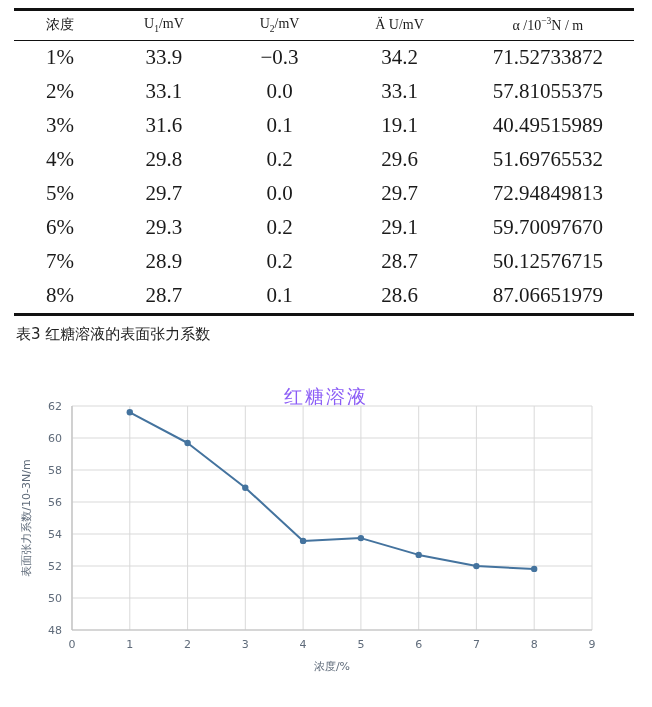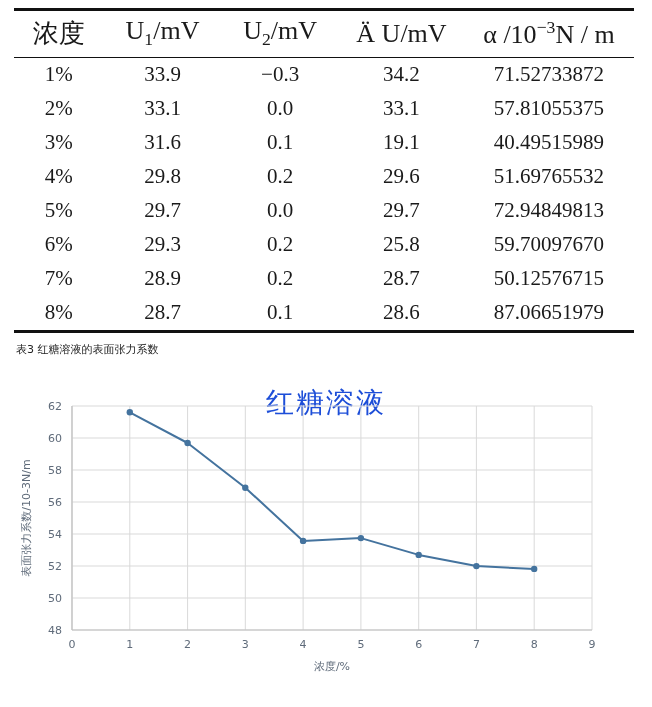--- a/index.html
+++ b/index.html
@@ -30,58 +30,58 @@
     text-align: center;
     padding: 4px 0 5px 0;
     font-weight: normal;
     font-family: "Liberation Serif", serif;
   }
   table.data-table thead th {
     border-top: 3px solid #111;
     border-bottom: 1.5px solid #111;
     padding-top: 5px;
     padding-bottom: 6px;
-    font-size: 26px;
+    font-size: 14px;
   }
   table.data-table tbody tr:last-child td {
     border-bottom: 3px solid #111;
   }
   .col-conc  { width: 100px; }
   .col-u1    { width: 125px; }
   .col-u2    { width: 125px; }
   .col-du    { width: 135px; }
   .col-alpha { width: 180px; }
   .cjk { font-family: "DejaVu Sans", "Liberation Sans", sans-serif; }
   sub { font-size: 0.68em; }
   sup { font-size: 0.68em; }
 
   .table-caption {
     margin: 9px 0 0 16px;
-    font-size: 11px;
+    font-size: 15px;
     font-family: "DejaVu Sans", sans-serif;
     color: #222;
   }
 
   
   .chart-area {
     position: absolute;
     left: 0;
     top: 378px;
     width: 652px;
     height: 320px;
   }
   .chart-title {
     position: absolute;
     left: 0;
     top: 6px;
     width: 652px;
     text-align: center;
-    font-size: 28px;
-    font-family: "DejaVu Sans", sans-serif;
-    color: #1d4ed8;
+    font-size: 19px;
+    font-family: "DejaVu Sans", sans-serif;
+    color: #8b5cf6;
     letter-spacing: 2px;
   }
   svg.plot {
     position: absolute;
     left: 0;
     top: 0;
   }
   .axis-label {
     font-family: "DejaVu Sans", sans-serif;
     font-size: 11px;
@@ -140,21 +140,21 @@
         <td class="col-conc">5%</td>
         <td class="col-u1">29.7</td>
         <td class="col-u2">0.0</td>
         <td class="col-du">29.7</td>
         <td class="col-alpha">72.94849813</td>
       </tr>
       <tr>
         <td class="col-conc">6%</td>
         <td class="col-u1">29.3</td>
         <td class="col-u2">0.2</td>
-        <td class="col-du">25.8</td>
+        <td class="col-du">29.1</td>
         <td class="col-alpha">59.70097670</td>
       </tr>
       <tr>
         <td class="col-conc">7%</td>
         <td class="col-u1">28.9</td>
         <td class="col-u2">0.2</td>
         <td class="col-du">28.7</td>
         <td class="col-alpha">50.12576715</td>
       </tr>
       <tr>

